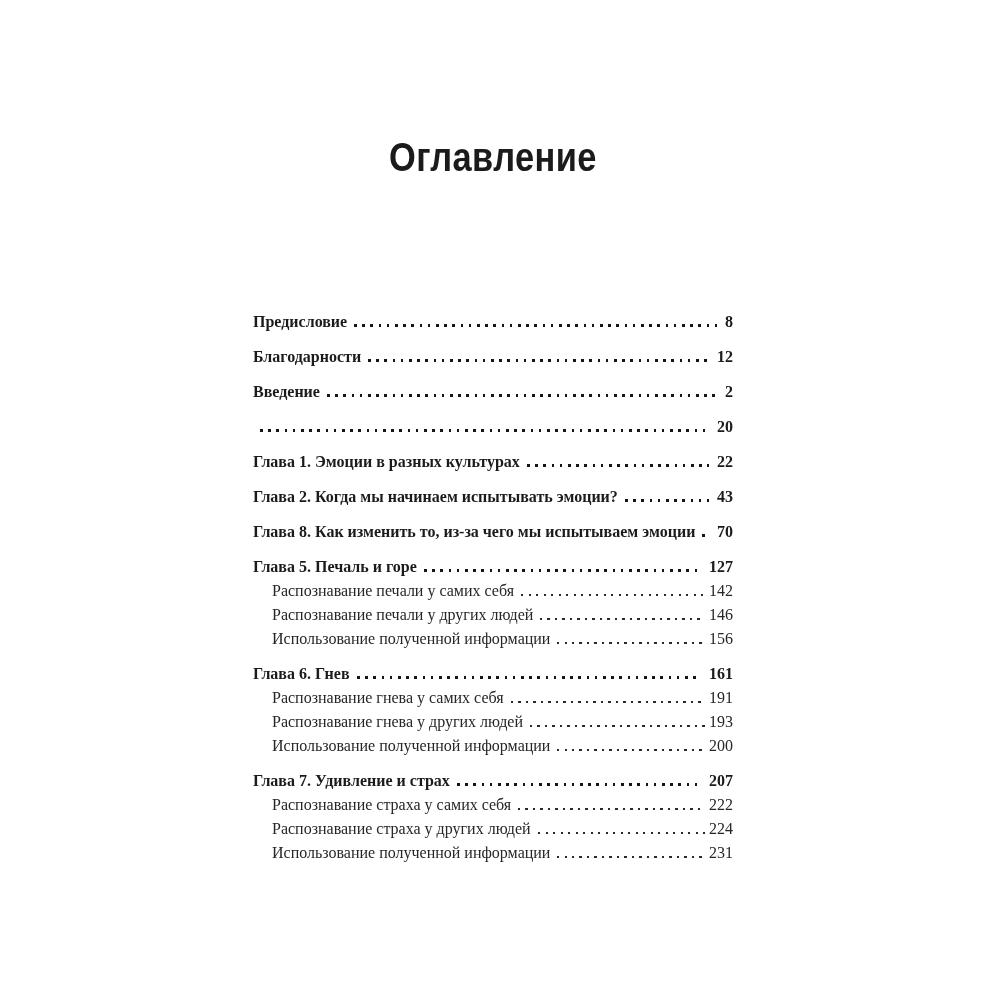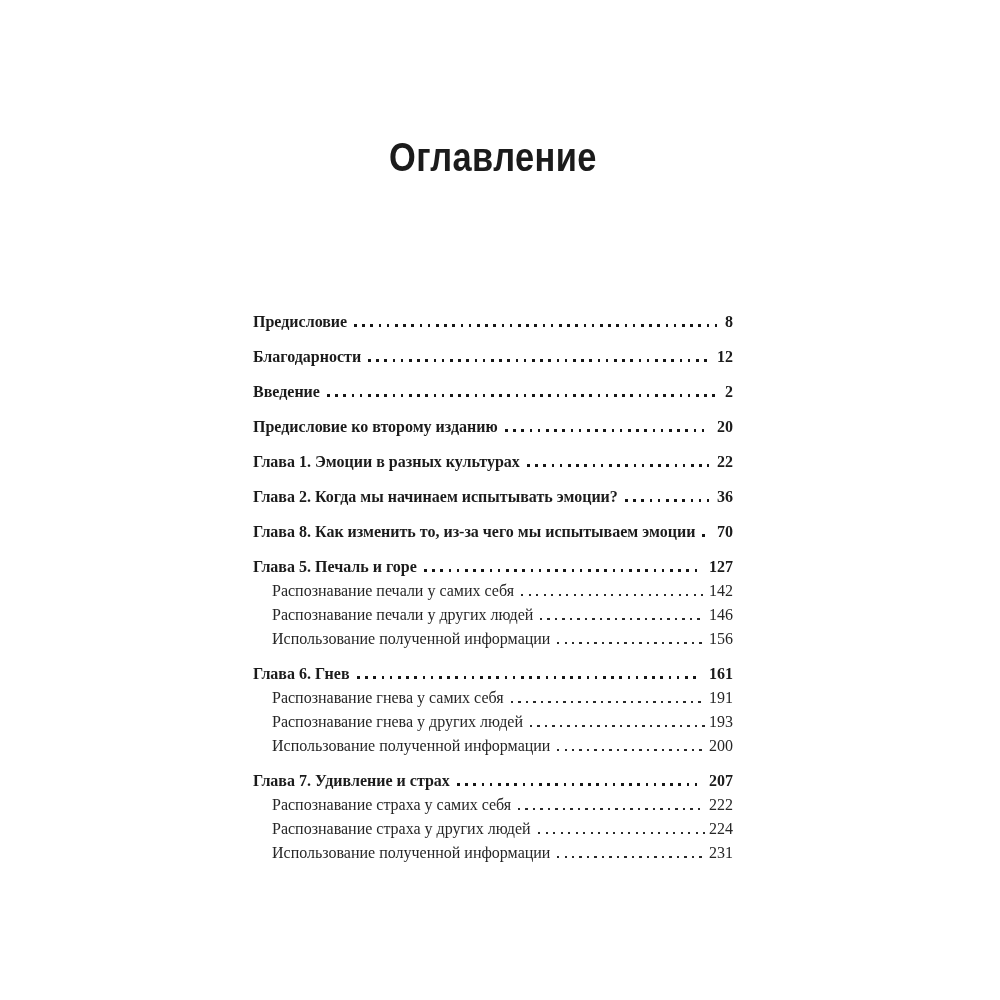--- a/index.html
+++ b/index.html
@@ -110,35 +110,34 @@
       <span class="pagenum">12</span>
     </div>
 
     <div class="toc-row main">
       <span class="label">Введение</span>
       <span class="dots"></span>
       <span class="pagenum">2</span>
     </div>
 
     <div class="toc-row main">
-      <span class="label">Предисловие ко второму изданию</span>
       <span class="dots"></span>
       <span class="pagenum">20</span>
     </div>
 
     <div class="toc-row main">
       <span class="label">Глава 1. Эмоции в разных культурах</span>
       <span class="dots"></span>
       <span class="pagenum">22</span>
     </div>
 
     <div class="toc-row main">
       <span class="label">Глава 2. Когда мы начинаем испытывать эмоции?</span>
       <span class="dots"></span>
-      <span class="pagenum">36</span>
+      <span class="pagenum">43</span>
     </div>
 
     <div class="toc-row main">
       <span class="label">Глава 8. Как изменить то, из-за чего мы испытываем эмоции</span>
       <span class="dots"></span>
       <span class="pagenum">70</span>
     </div>
 
 
     <div class="toc-row main">

